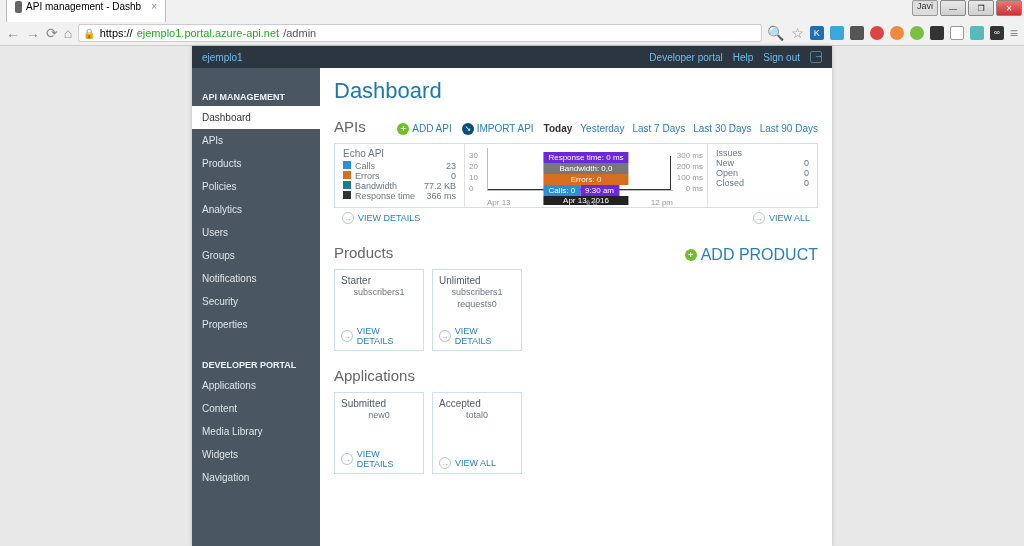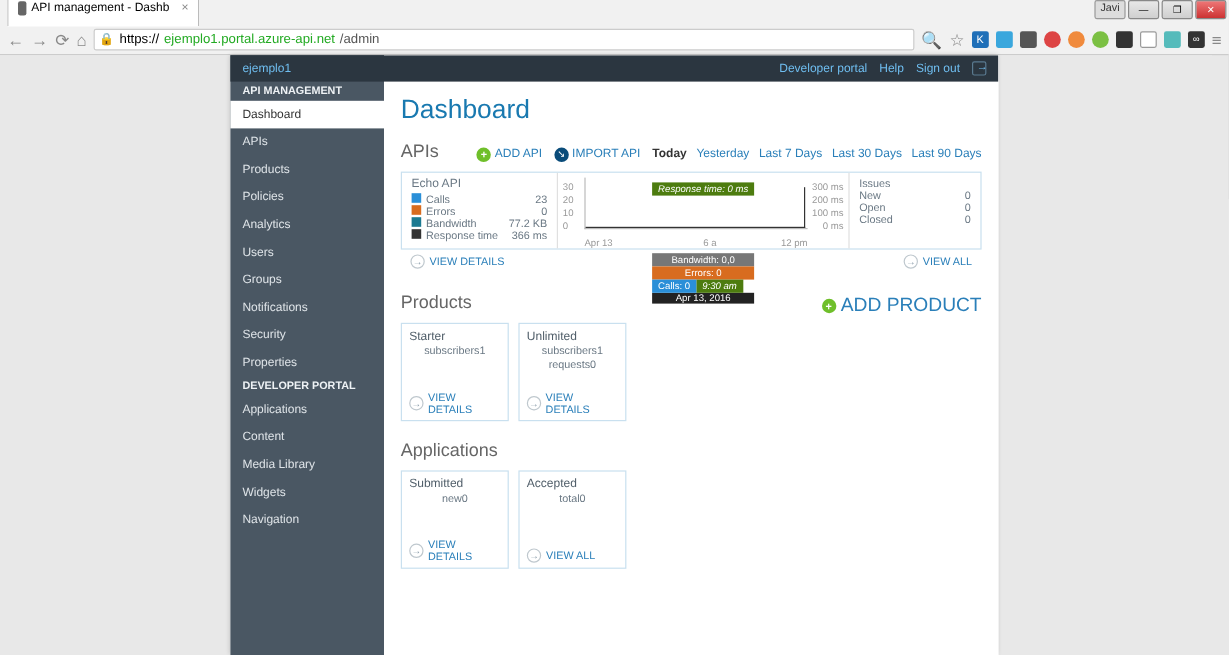--- a/index.html
+++ b/index.html
@@ -21,21 +21,21 @@
 .url-host { color: #2a2; }
 .url-path { color: #555; }
 .toolbar-icons { display: flex; gap: 6px; align-items:center; }
 .tbi { width: 14px; height: 14px; border-radius: 2px; display:inline-block; }
 
 .viewport { position: absolute; top: 46px; left: 0; right: 0; bottom: 0; background: #e8e8e8; display:flex; justify-content:center; }
 .app { width: 640px; background: #fff; display: flex; box-shadow: 0 0 4px rgba(0,0,0,.2); }
 
 
 .sidebar { width: 128px; background: #4a5763; color: #dfe4e8; font-size: 11px; display: flex; flex-direction: column; }
-.sb-section { padding: 2px 10px 4px; font-size: 9px; font-weight: bold; color: #eef2f5; }
+.sb-section { padding: 24px 10px 4px; font-size: 9px; font-weight: bold; color: #eef2f5; }
 .sb-item { padding: 6px 10px; font-size: 10px; cursor: pointer; }
 .sb-item.active { background: #fff; color: #333; }
 
 
 .app-top { position: relative; height: 22px; background: #2b3640; color: #6fbef0; font-size: 10px; display:flex; justify-content:flex-end; align-items:center; gap:10px; padding:0 10px; }
 .app-top a { color: #6fbef0; }
 
 
 .main { flex: 1; background: #fff; overflow-y: auto; }
 .main-inner { padding: 10px 14px 20px; }
@@ -57,21 +57,21 @@
 .sq-blue { background:#2a8fd8; } .sq-orange{background:#d86c1f;} .sq-teal{background:#1c7a91;} .sq-black{background:#333;}
 .api-chart { flex:1; position:relative; padding: 4px 4px 2px; }
 .chart-y { position:absolute; left:4px; top:6px; font-size:8px; color:#999; line-height:11px; }
 .chart-y2 { position:absolute; right:4px; top:6px; font-size:8px; color:#999; line-height:11px; text-align:right; }
 .chart-canvas { position:absolute; left:22px; right:34px; top:4px; bottom:16px; border-left:1px solid #bbb; border-bottom:1px solid #bbb; }
 .chart-line { position:absolute; left:0; bottom:0; right:2px; height:1px; background:#333; }
 .chart-spike { position:absolute; right:2px; bottom:0; width:1px; height:80%; background:#333; }
 .chart-xlabel { position:absolute; bottom:0; font-size:8px; color:#999; }
 .tooltip-stack { position:absolute; left:50%; top:8px; transform:translateX(-50%); font-size:8px; color:#fff; text-align:center; }
 .tt { padding:1px 5px; white-space:nowrap; }
-.tt-dark{background:#4d7c0f;font-style:italic;} .tt-gray{background:#777;margin-top:48px;} .tt-orange{background:#d86c1f;} .tt-blue{background:#2a8fd8;}
+.tt-dark{background:#6d28d9;} .tt-gray{background:#777;} .tt-orange{background:#d86c1f;} .tt-blue{background:#2a8fd8;}
 .tt-date{background:#222; padding:0 4px;}
 .api-right { width: 110px; border-left: 1px solid #e0e0e0; padding: 4px 8px; font-size:9px; color:#6a7884; }
 .issue-row{display:flex;justify-content:space-between;}
 .panel-footer { display:flex; justify-content:space-between; align-items:center; padding:4px 8px; font-size:9px; }
 .link { color:#2a7fb9; display:flex; align-items:center; gap:4px; }
 .circle-arrow { width:12px; height:12px; border:1px solid #bfc8ce; border-radius:50%; display:inline-flex; align-items:center; justify-content:center; color:#8fa0ad; font-size:8px; }
 
 .section-header { display:flex; justify-content:space-between; align-items:center; margin-top:16px; }
 
 .cards { display:flex; gap:8px; margin-top:4px; }

